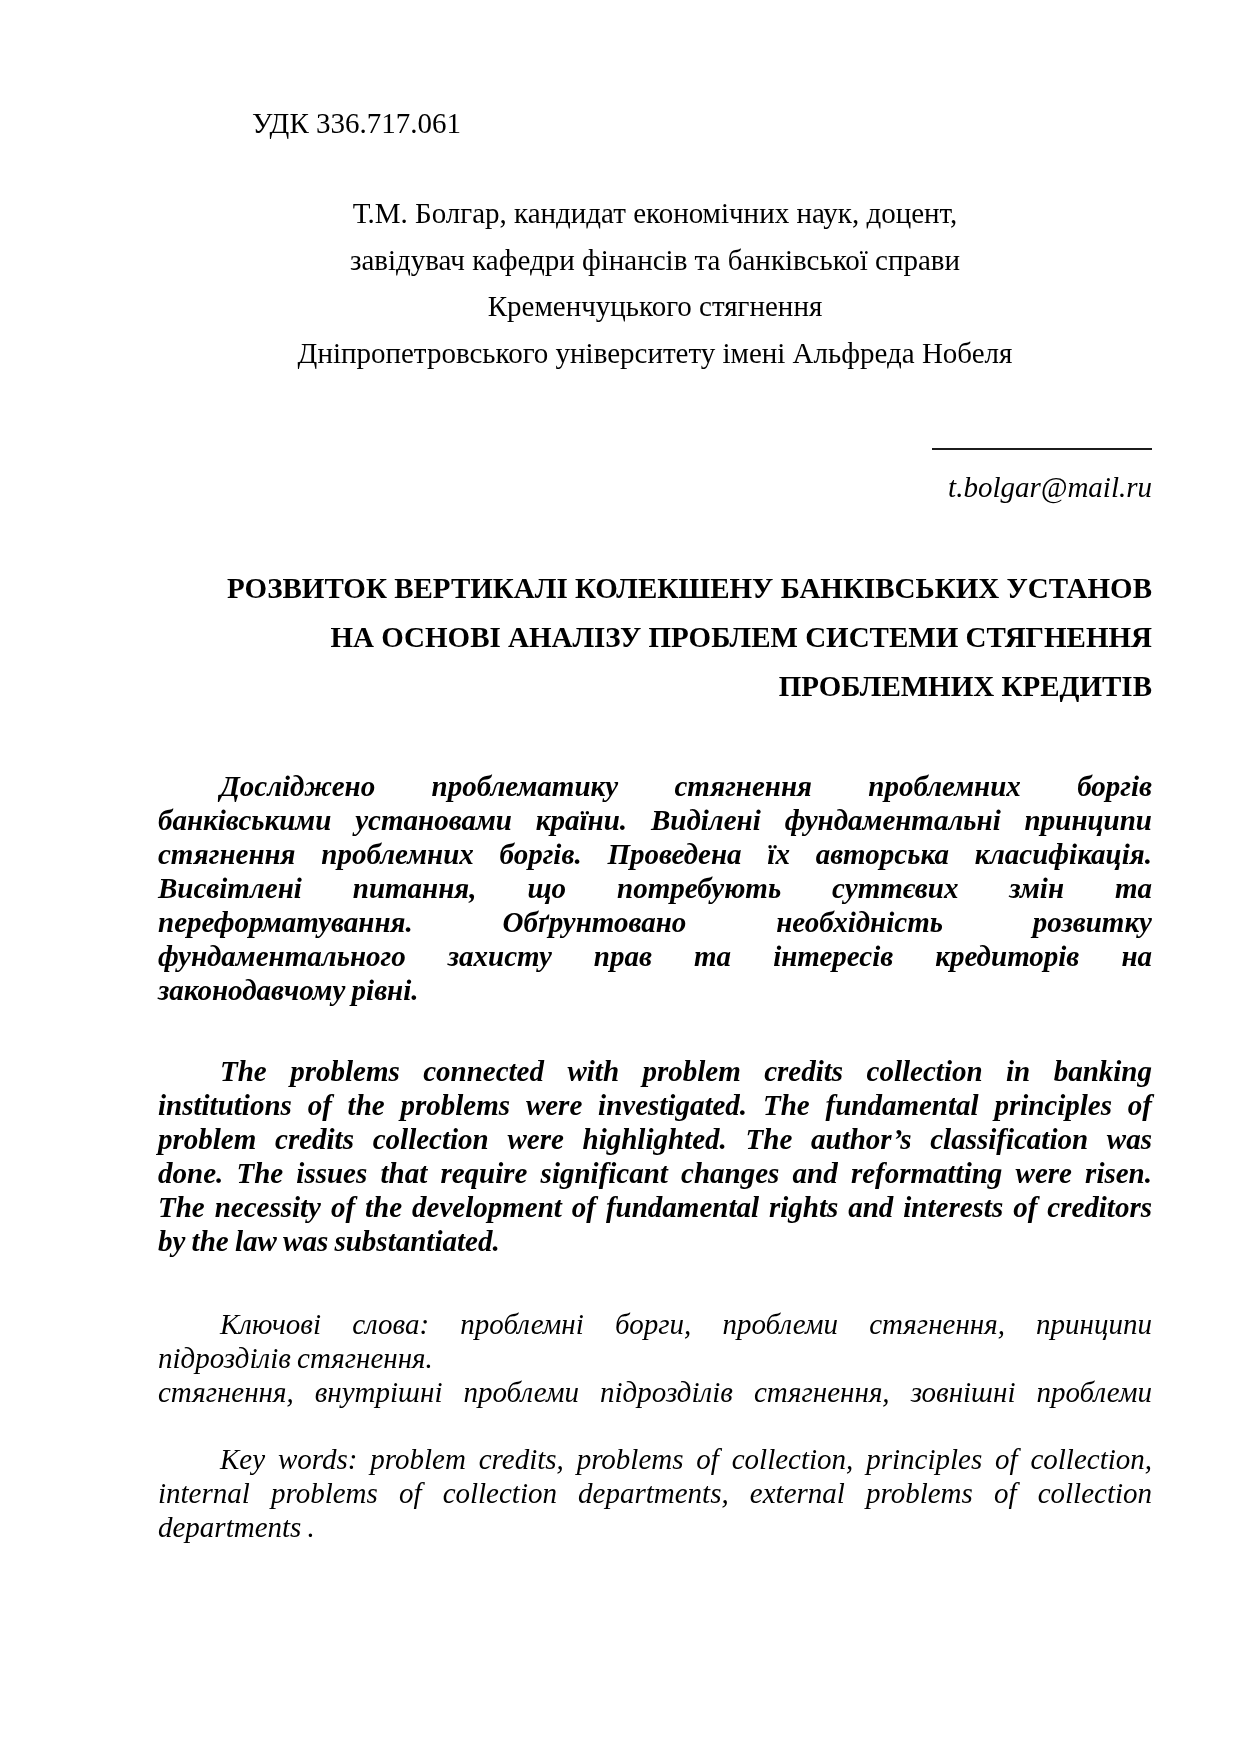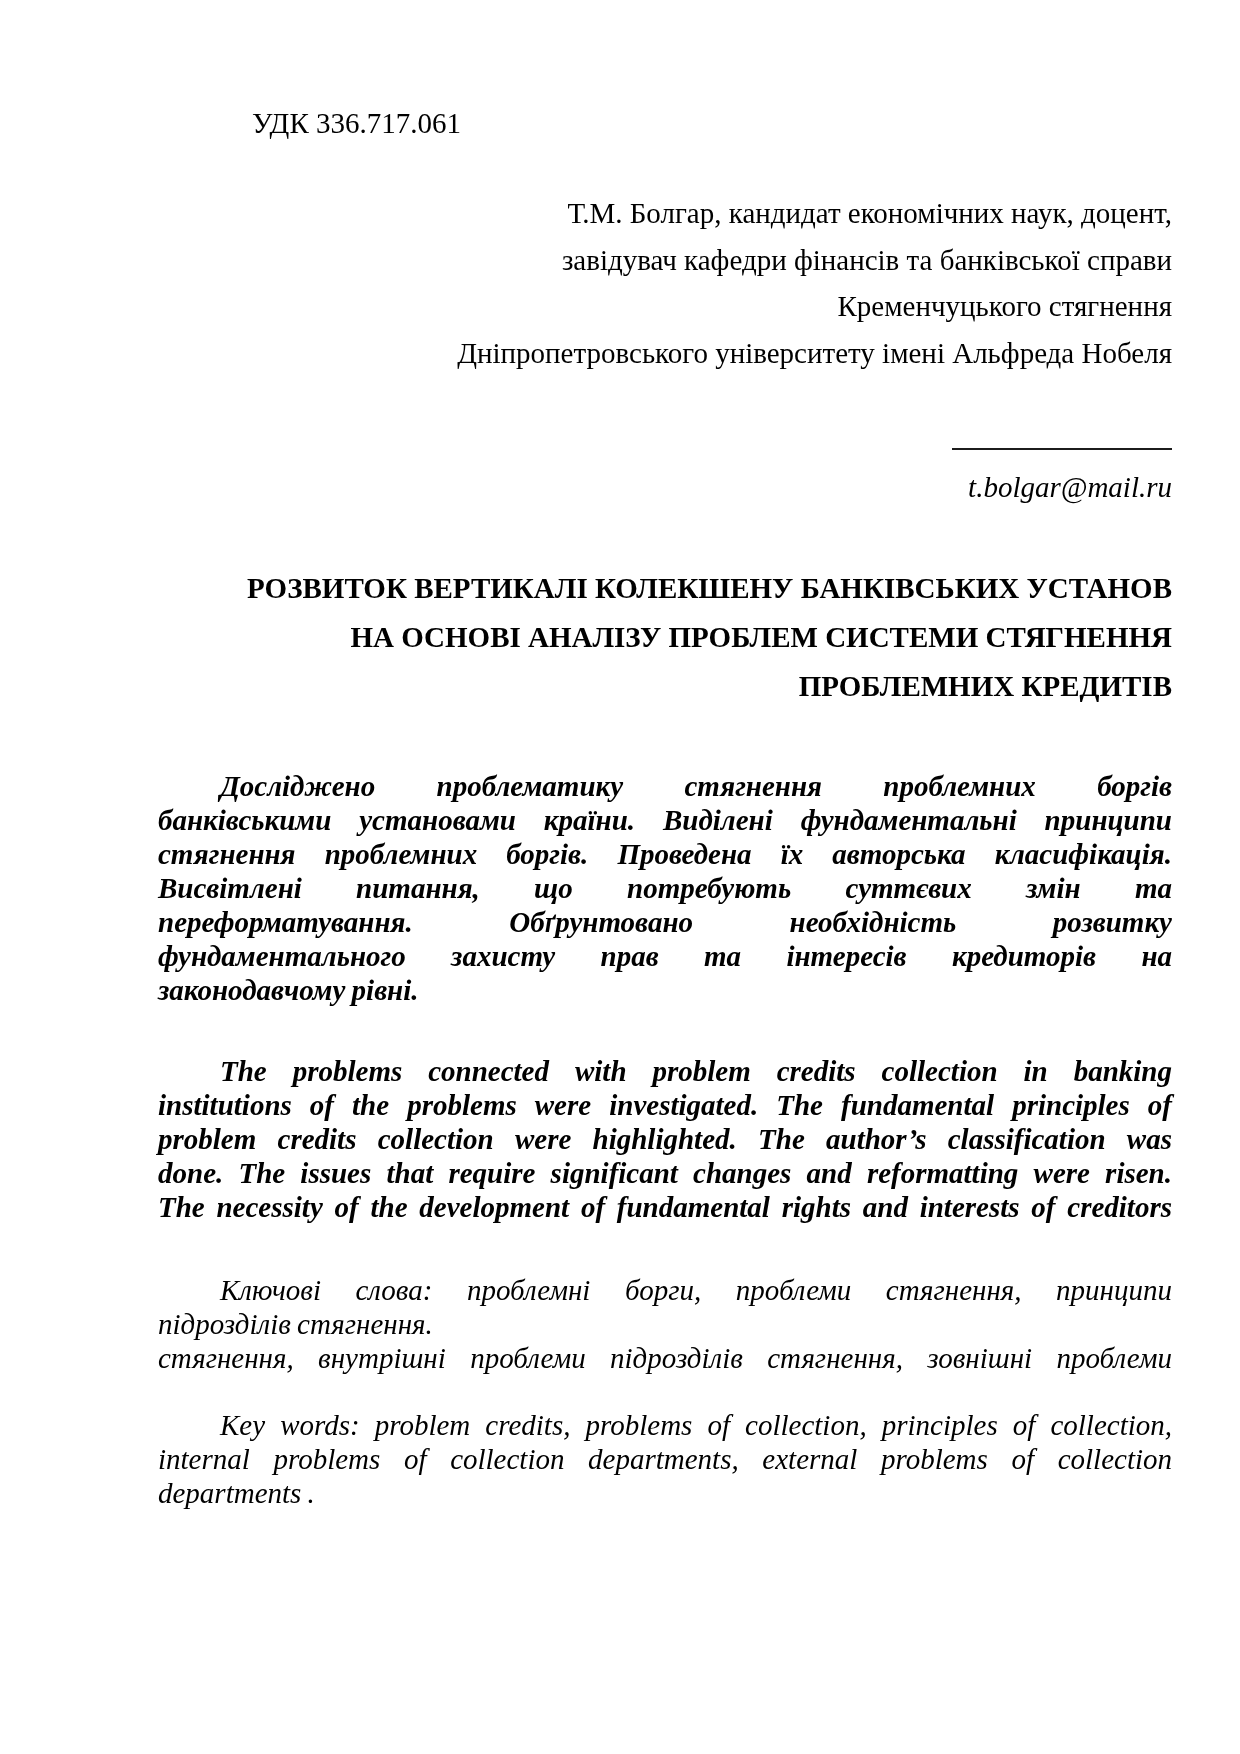--- a/index.html
+++ b/index.html
@@ -7,38 +7,38 @@
     padding: 0;
     background: #ffffff;
   }
   .page {
     position: relative;
     width: 1240px;
     height: 1754px;
     margin: 0;
     background: #ffffff;
     box-sizing: border-box;
-    padding: 100px 68px 0 158px;
+    padding: 100px 88px 0 158px;
     font-family: "Liberation Serif", "DejaVu Serif", serif;
     font-size: 29px;
     color: #000000;
     overflow: hidden;
   }
   .line { display: block; }
 
   
   .udc {
     line-height: 46px;
     text-indent: 94px;
     margin: 0 0 44px 0;
   }
 
   
   .author { line-height: 46.5px; }
-  .author .line { text-align: right; }
+  .author .line { text-align: center; }
 
   
   .divider-row {
     margin-top: 72px;
     height: 4px;
     text-align: right;
     font-size: 0;
   }
   .rule {
     display: inline-block;
@@ -114,20 +114,21 @@
       <div class="line">фундаментального захисту прав та інтересів кредиторів на</div>
       <div class="line last">законодавчому рівні.</div>
     </div>
 
   <div class="abstract-en justify bold-italic">
       <div class="line first">The problems connected with problem credits collection in banking</div>
       <div class="line">institutions of the problems were investigated. The fundamental principles of</div>
       <div class="line">problem credits collection were highlighted. The author’s classification was</div>
       <div class="line">done. The issues that require significant changes and reformatting were risen.</div>
       <div class="line">The necessity of the development of fundamental rights and interests of creditors</div>
+      <div class="line last">by the law was substantiated.</div>
     </div>
 
   <div class="keywords-ua justify italic">
       <div class="line first">Ключові слова: проблемні борги, проблеми стягнення, принципи</div>
       <div class="line last">підрозділів стягнення.</div>
       <div class="line">стягнення, внутрішні проблеми підрозділів стягнення, зовнішні проблеми</div>
     </div>
 
   <div class="keywords-en justify italic">
       <div class="line first">Key words: problem credits, problems of collection, principles of collection,</div>

